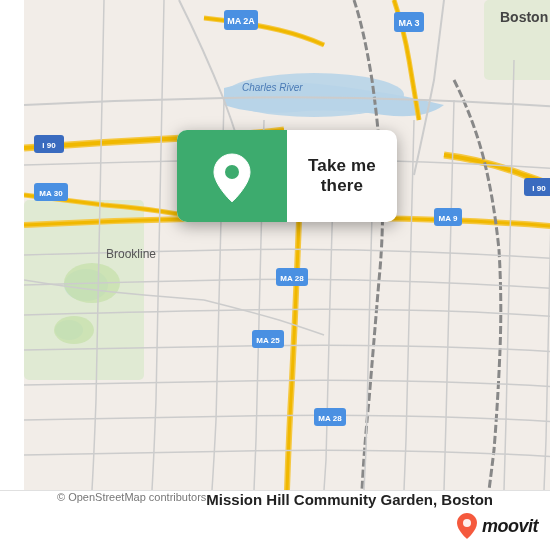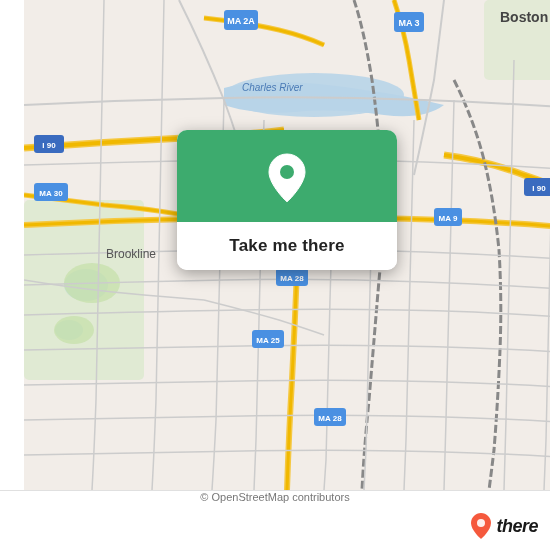--- a/index.html
+++ b/index.html
@@ -31,21 +31,21 @@
     
     #popup-card {
       position: absolute;
       top: 130px;
       left: 153px;
       width: 220px;
       background: white;
       border-radius: 10px;
       box-shadow: 0 4px 16px rgba(0,0,0,0.35);
       display: flex;
-      flex-direction: column;
+      flex-direction: row;
       align-items: center;
       overflow: hidden;
       z-index: 10;
     }
 
     #popup-green-area {
       background: #3dab6e;
       width: 100%;
       display: flex;
       align-items: center;
@@ -230,22 +230,23 @@
         <circle cx="22" cy="20" r="7" fill="#3dab6e"></circle>
       </svg>
     </div>
     <button id="popup-button">Take me there</button>
 
   </div>
 </div>
 
 <div id="footer">
   <div id="footer-attribution">© OpenStreetMap contributors</div>
+  <div id="footer-location">Mission Hill Community Garden, Boston</div>
 
   <div id="moovit-logo">
 
     <svg class="moovit-m" viewBox="0 0 22 28">
       <path d="M11 1 C5.5 1 1 5.5 1 11 C1 18.5 11 27 11 27 C11 27 21 18.5 21 11 C21 5.5 16.5 1 11 1Z" fill="#f5593d"></path>
       <circle cx="11" cy="11" r="4" fill="white" opacity="0.9"></circle>
     </svg>
-    <span class="moovit-text">there</span>
+    <span class="moovit-text">moovit</span>
   </div>
 </div>
 
 </body></html>

